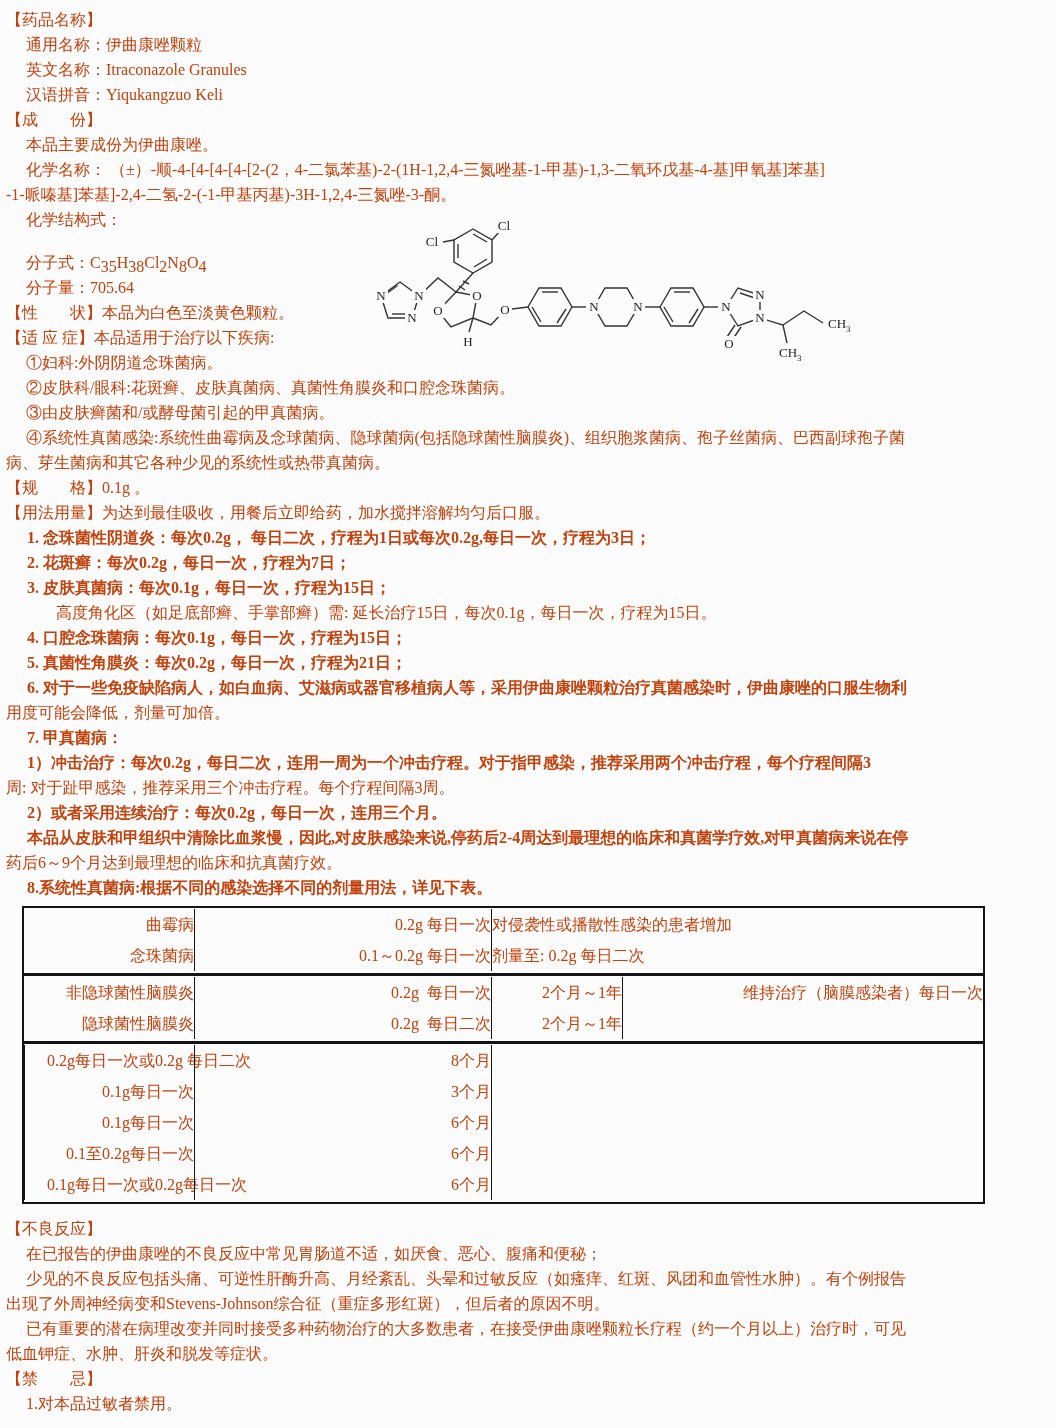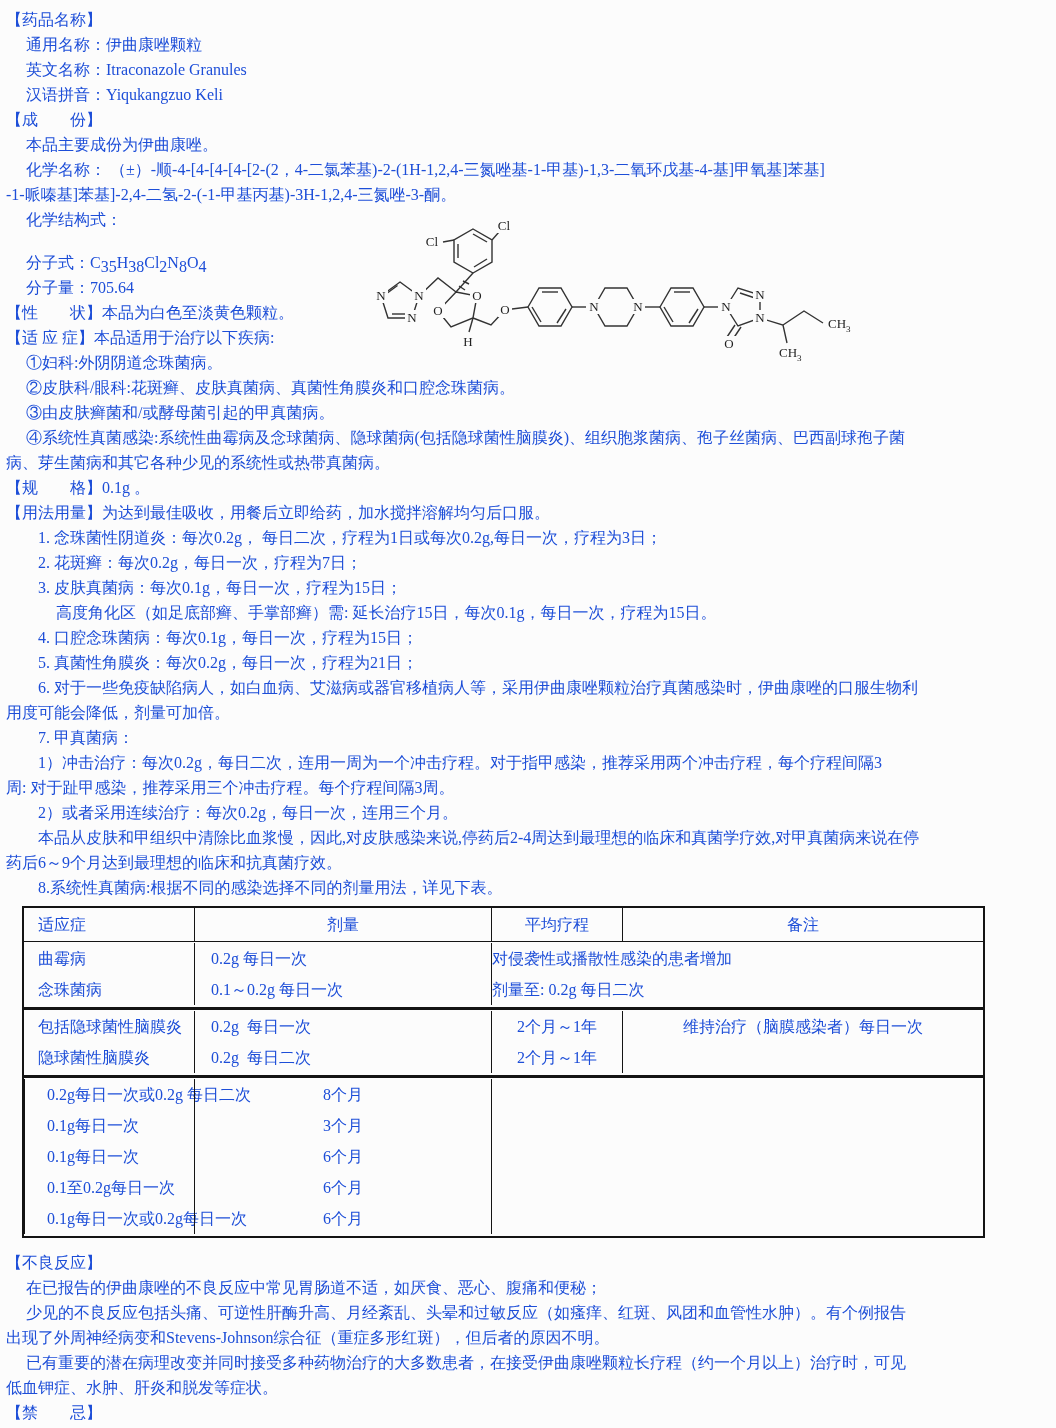--- a/index.html
+++ b/index.html
@@ -1,45 +1,45 @@
 <!DOCTYPE html>
 <html><head>
 <meta charset="utf-8">
 <style>
   html,body{margin:0;padding:0;}
   body{background:#fcfcfc;}
   .page{
     position:relative;
     width:1056px;height:1428px;
     margin:0;overflow:hidden;
-    background:#fcfcfc;color:#1d4ed8;
+    background:#fcfcfc;color:#c2410c;
     font-family:"Liberation Serif","DejaVu Serif",serif;
     padding-top:7px;box-sizing:border-box;
   }
   .line{height:25px;line-height:25px;font-size:16px;white-space:pre;}
   .h,.i0{padding-left:6px;}
   .i1{padding-left:26px;}
-  .i2{padding-left:38px;}
+  .i2{padding-left:27px;font-weight:bold;}
   .i3{padding-left:56px;}
   .gap{margin-top:18px;}
   sub.fs{font-size:16px;}
   
   .structure-wrap{position:relative;height:0;}
   .structure-wrap svg{position:absolute;left:352px;top:-22px;}
   .structure-wrap text{font-family:"Liberation Serif","DejaVu Serif",serif;font-size:13px;fill:#222;}
   .structure-wrap text.sub{font-size:9px;}
   
   .tbl{margin:6px 0 12px 22px;width:963px;border:2px solid #141414;font-size:16px;box-sizing:border-box;}
   .trow.thead{display:grid;grid-template-columns:170px 297px 131px 1fr;border-bottom:1px solid #141414;}
   .thead .tcell{height:33px;line-height:33px;}
   .tgroup{display:grid;grid-template-columns:170px 297px 131px 1fr;padding:1px 0 2px;}
   .tsep{border-top:3px solid #141414;}
   .tcell{white-space:pre;}
   .tcell.bl{border-left:1px solid #141414;}
-  .tline{height:31px;line-height:31px;}
+  .tline{height:31px;line-height:31px;text-align:right;}
   .ca{text-align:left;padding-left:14px;}
   .cb{text-align:left;padding-left:16px;}
   .cb.g3{padding-left:22px;}
   .cc{text-align:center;}
   .cd{text-align:center;}
   .cb.chead,.cc.chead,.cd.chead{text-align:center;padding-left:0;}
 </style>
 </head>
 <body>
 
@@ -170,33 +170,27 @@
       <div class="line i2">7. 甲真菌病：</div>
       <div class="line i2">1）冲击治疗：每次0.2g，每日二次，连用一周为一个冲击疗程。对于指甲感染，推荐采用两个冲击疗程，每个疗程间隔3</div>
       <div class="line i0">周: 对于趾甲感染，推荐采用三个冲击疗程。每个疗程间隔3周。</div>
       <div class="line i2">2）或者采用连续治疗：每次0.2g，每日一次，连用三个月。</div>
       <div class="line i2">本品从皮肤和甲组织中清除比血浆慢，因此,对皮肤感染来说,停药后2-4周达到最理想的临床和真菌学疗效,对甲真菌病来说在停</div>
       <div class="line i0">药后6～9个月达到最理想的临床和抗真菌疗效。</div>
       <div class="line i2">8.系统性真菌病:根据不同的感染选择不同的剂量用法，详见下表。</div>
     </div>
 
   <div class="tbl" id="dosage-table">
-      <div class="trow thead">
-        <div class="tcell ca">适应症</div>
-        <div class="tcell bl cb chead">剂量</div>
-        <div class="tcell bl cc chead">平均疗程</div>
-        <div class="tcell bl cd chead">备注</div>
-      </div>
       <div class="tgroup">
         <div class="tcell ca"><div class="tline">曲霉病</div><div class="tline">念珠菌病</div></div>
         <div class="tcell bl cb"><div class="tline">0.2g 每日一次</div><div class="tline">0.1～0.2g 每日一次</div></div>
         <div class="tcell bl cd"><div class="tline">对侵袭性或播散性感染的患者增加</div><div class="tline">剂量至: 0.2g 每日二次</div></div>
       </div>
       <div class="tgroup tsep">
-        <div class="tcell ca"><div class="tline">包括隐球菌性脑膜炎</div><div class="tline">隐球菌性脑膜炎</div></div>
+        <div class="tcell ca"><div class="tline">非隐球菌性脑膜炎</div><div class="tline">隐球菌性脑膜炎</div></div>
         <div class="tcell bl cb"><div class="tline">0.2g  每日一次</div><div class="tline">0.2g  每日二次</div></div>
         <div class="tcell bl cc"><div class="tline">2个月～1年</div><div class="tline">2个月～1年</div></div>
         <div class="tcell bl cd"><div class="tline">维持治疗（脑膜感染者）每日一次</div><div class="tline"></div></div>
       </div>
       <div class="tgroup tsep">
         <div class="tcell bl cb g3"><div class="tline">0.2g每日一次或0.2g 每日二次</div><div class="tline">0.1g每日一次</div><div class="tline">0.1g每日一次</div><div class="tline">0.1至0.2g每日一次</div><div class="tline">0.1g每日一次或0.2g每日一次</div></div>
         <div class="tcell bl cc"><div class="tline">8个月</div><div class="tline">3个月</div><div class="tline">6个月</div><div class="tline">6个月</div><div class="tline">6个月</div></div>
         <div class="tcell bl cd"><div class="tline"></div><div class="tline"></div><div class="tline"></div><div class="tline"></div><div class="tline"></div></div>
       </div>
     </div>

